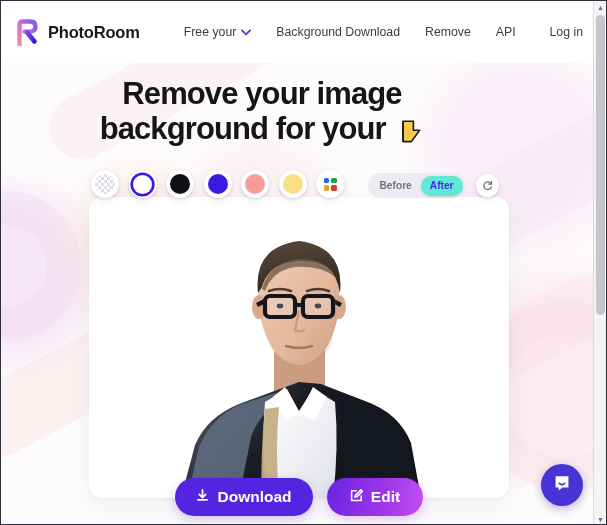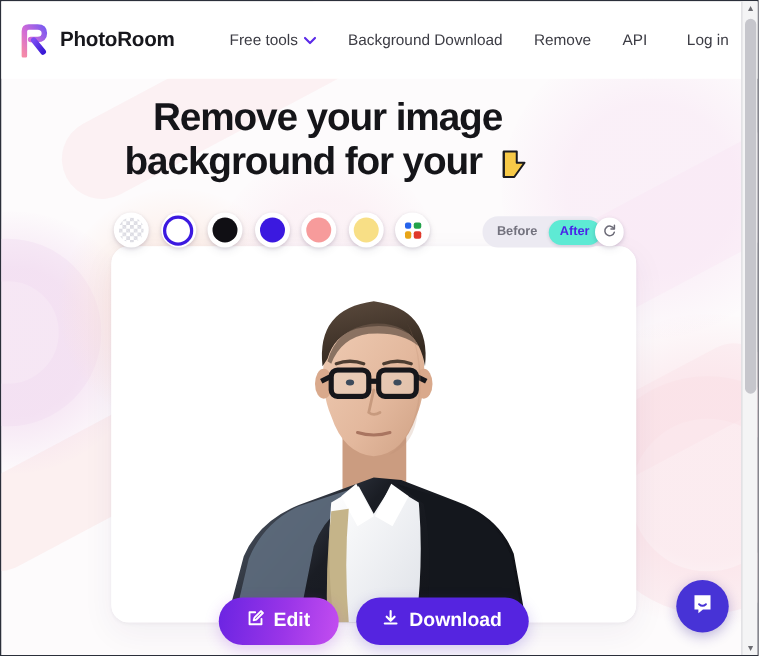--- a/index.html
+++ b/index.html
@@ -126,21 +126,21 @@
     width: 19px; height: 19px;
   }
   .picker-grid {
     width: 13px; height: 13px;
     display: grid; grid-template-columns: 1fr 1fr; gap: 2.6px;
   }
   .picker-grid i { display: block; border-radius: 1.6px; }
 
   
   .toggle {
-    position: absolute; left: 385px; top: 172px;
+    position: absolute; left: 367px; top: 172px;
     height: 25px; border-radius: 13px;
     background: #eceaf2;
     display: flex; align-items: center; padding: 2.5px;
     z-index: 12;
   }
   .toggle-opt {
     font-size: 10.2px; font-weight: bold; color: #73727e;
     padding: 0 9px; height: 20px; line-height: 20px; border-radius: 11px;
     cursor: pointer; white-space: nowrap;
   }
@@ -239,21 +239,21 @@
           </defs>
           <path d="M5.5 25.5 L5.5 6 Q5.5 2.5 9 2.5 L16 2.5 Q21.5 2.5 21.5 7.6 Q21.5 12.6 16 12.6 L10.5 12.6" fill="none" stroke="url(#lg1)" stroke-width="4.4" stroke-linecap="round"></path>
           <path d="M13 13.2 L20.5 22.5" fill="none" stroke="url(#lg2)" stroke-width="4.6" stroke-linecap="round"></path>
         </svg>
       </span>
       <span class="brand-name">PhotoRoom</span>
     </div>
 
     <div class="nav">
       <div class="nav-item">
-        <span>Free tools</span>
+        <span>Free your</span>
         <span>
           <svg class="chev" width="10" height="7" viewBox="0 0 10 7">
             <path d="M1 1.4 L5 5.4 L9 1.4" fill="none" stroke="#5b2ae8" stroke-width="1.7" stroke-linecap="round" stroke-linejoin="round"></path>
           </svg>
         </span>
       </div>
       <div class="nav-item">
         <span>Background Download</span>
       </div>
       <div class="nav-item">
@@ -405,38 +405,38 @@
         <path d="M210 115 L206 133 Q210 136 215 133" fill="none" stroke="#c79a7e" stroke-width="2.2" stroke-linecap="round"></path>
 
         <path d="M197 149 Q210 153 223 149" fill="none" stroke="#a97560" stroke-width="2.4" stroke-linecap="round"></path>
 
         <path d="M236 60 Q254 92 244 140 Q240 160 222 167 Q244 150 246 116 Q248 84 236 60Z" fill="#b98d73" opacity=".22"></path>
       </svg>
     </div>
   </div>
 
   <div class="cta-row">
+    <button class="btn btn-download">
+      <span>
+        <svg width="15" height="15" viewBox="0 0 16 16">
+          <path d="M8 2 L8 10 M4.6 6.8 L8 10.3 L11.4 6.8" fill="none" stroke="#fff" stroke-width="1.8" stroke-linecap="round" stroke-linejoin="round"></path>
+          <path d="M3 12.6 L13 12.6" fill="none" stroke="#fff" stroke-width="1.8" stroke-linecap="round"></path>
+        </svg>
+      </span>
+      <span>Download</span>
+    </button>
     <button class="btn btn-edit">
       <span>
         <svg width="15" height="15" viewBox="0 0 16 16">
           <path d="M13 8.6 L13 13.2 L2.8 13.2 L2.8 3 L7.6 3" fill="none" stroke="#fff" stroke-width="1.6" stroke-linecap="round" stroke-linejoin="round"></path>
           <path d="M12.6 2 L14.2 3.6 L8.6 9.2 L6.3 9.9 L7 7.6 Z" fill="none" stroke="#fff" stroke-width="1.6" stroke-linejoin="round"></path>
         </svg>
       </span>
       <span>Edit</span>
     </button>
-    <button class="btn btn-download">
-      <span>
-        <svg width="15" height="15" viewBox="0 0 16 16">
-          <path d="M8 2 L8 10 M4.6 6.8 L8 10.3 L11.4 6.8" fill="none" stroke="#fff" stroke-width="1.8" stroke-linecap="round" stroke-linejoin="round"></path>
-          <path d="M3 12.6 L13 12.6" fill="none" stroke="#fff" stroke-width="1.8" stroke-linecap="round"></path>
-        </svg>
-      </span>
-      <span>Download</span>
-    </button>
   </div>
 
   <div class="chat">
     <span>
       <svg width="22" height="22" viewBox="0 0 24 24">
         <path d="M5 4.5 H19 V17 H12.4 L8.4 20.2 L8.4 17 H5 Z" fill="#ffffff"></path>
         <path d="M9 12.4 Q12 15.2 15 12.4" fill="none" stroke="#4733d6" stroke-width="1.7" stroke-linecap="round"></path>
       </svg>
     </span>
   </div>

